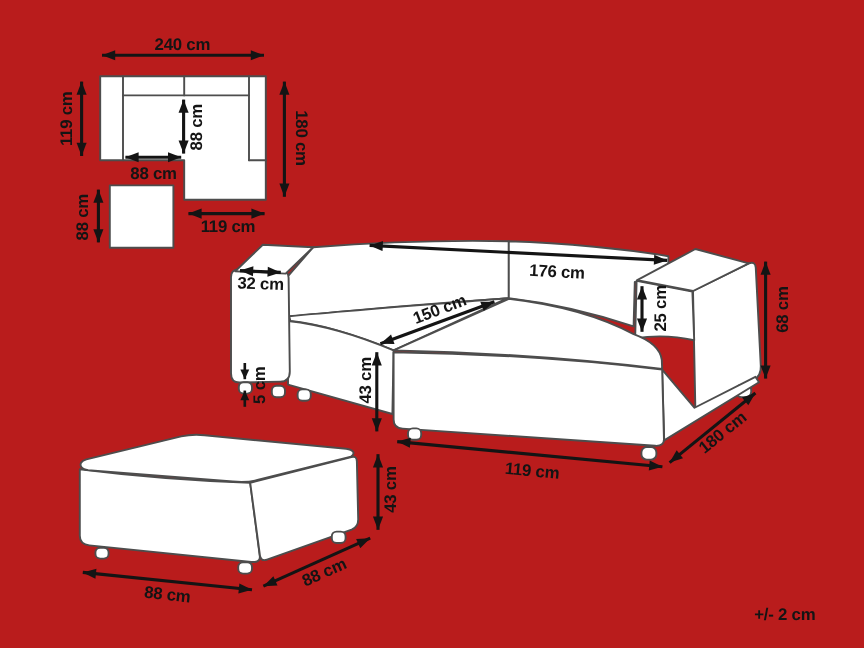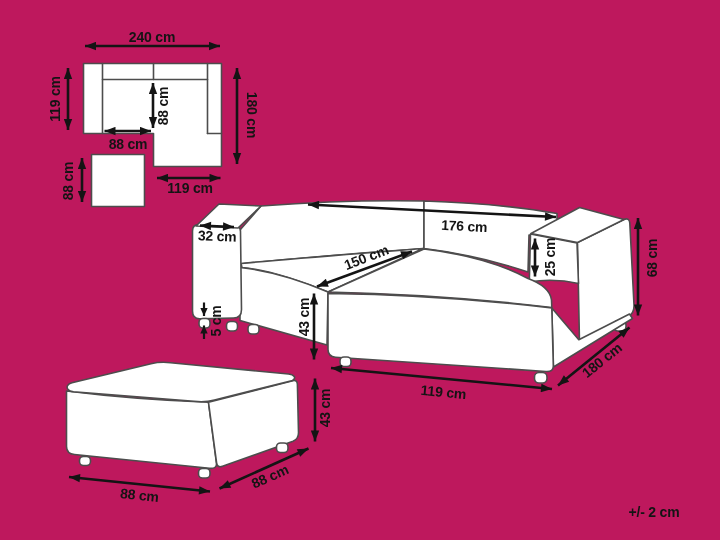--- a/index.html
+++ b/index.html
@@ -1,16 +1,16 @@
 <!DOCTYPE html>
 <html><head>
 <meta charset="utf-8">
 <style>
   html,body{margin:0;padding:0;background:#fff;}
-  .canvas{position:relative;width:720px;height:540px;background:#be185d;overflow:hidden;
+  .canvas{position:relative;width:720px;height:540px;background:#b91c1c;overflow:hidden;
           font-family:"Liberation Sans", sans-serif;text-align:center;}
   svg{display:block;}
   .fl{fill:#ffffff;stroke:#4d4d4d;stroke-width:1.6;stroke-linejoin:round;stroke-linecap:round;}
   .fl2{fill:none;stroke:#4d4d4d;stroke-width:1.6;stroke-linejoin:round;stroke-linecap:round;}
   .dim{stroke:#141414;stroke-width:2.6;fill:none;marker-start:url(#mS);marker-end:url(#mE);}
   .dimE{stroke:#141414;stroke-width:2.2;fill:none;marker-end:url(#mE2);}
   .lbl{font:bold 14px "Liberation Sans", sans-serif;fill:#141414;text-anchor:middle;letter-spacing:-0.2px;}
 </style>
 </head>
 <body>

